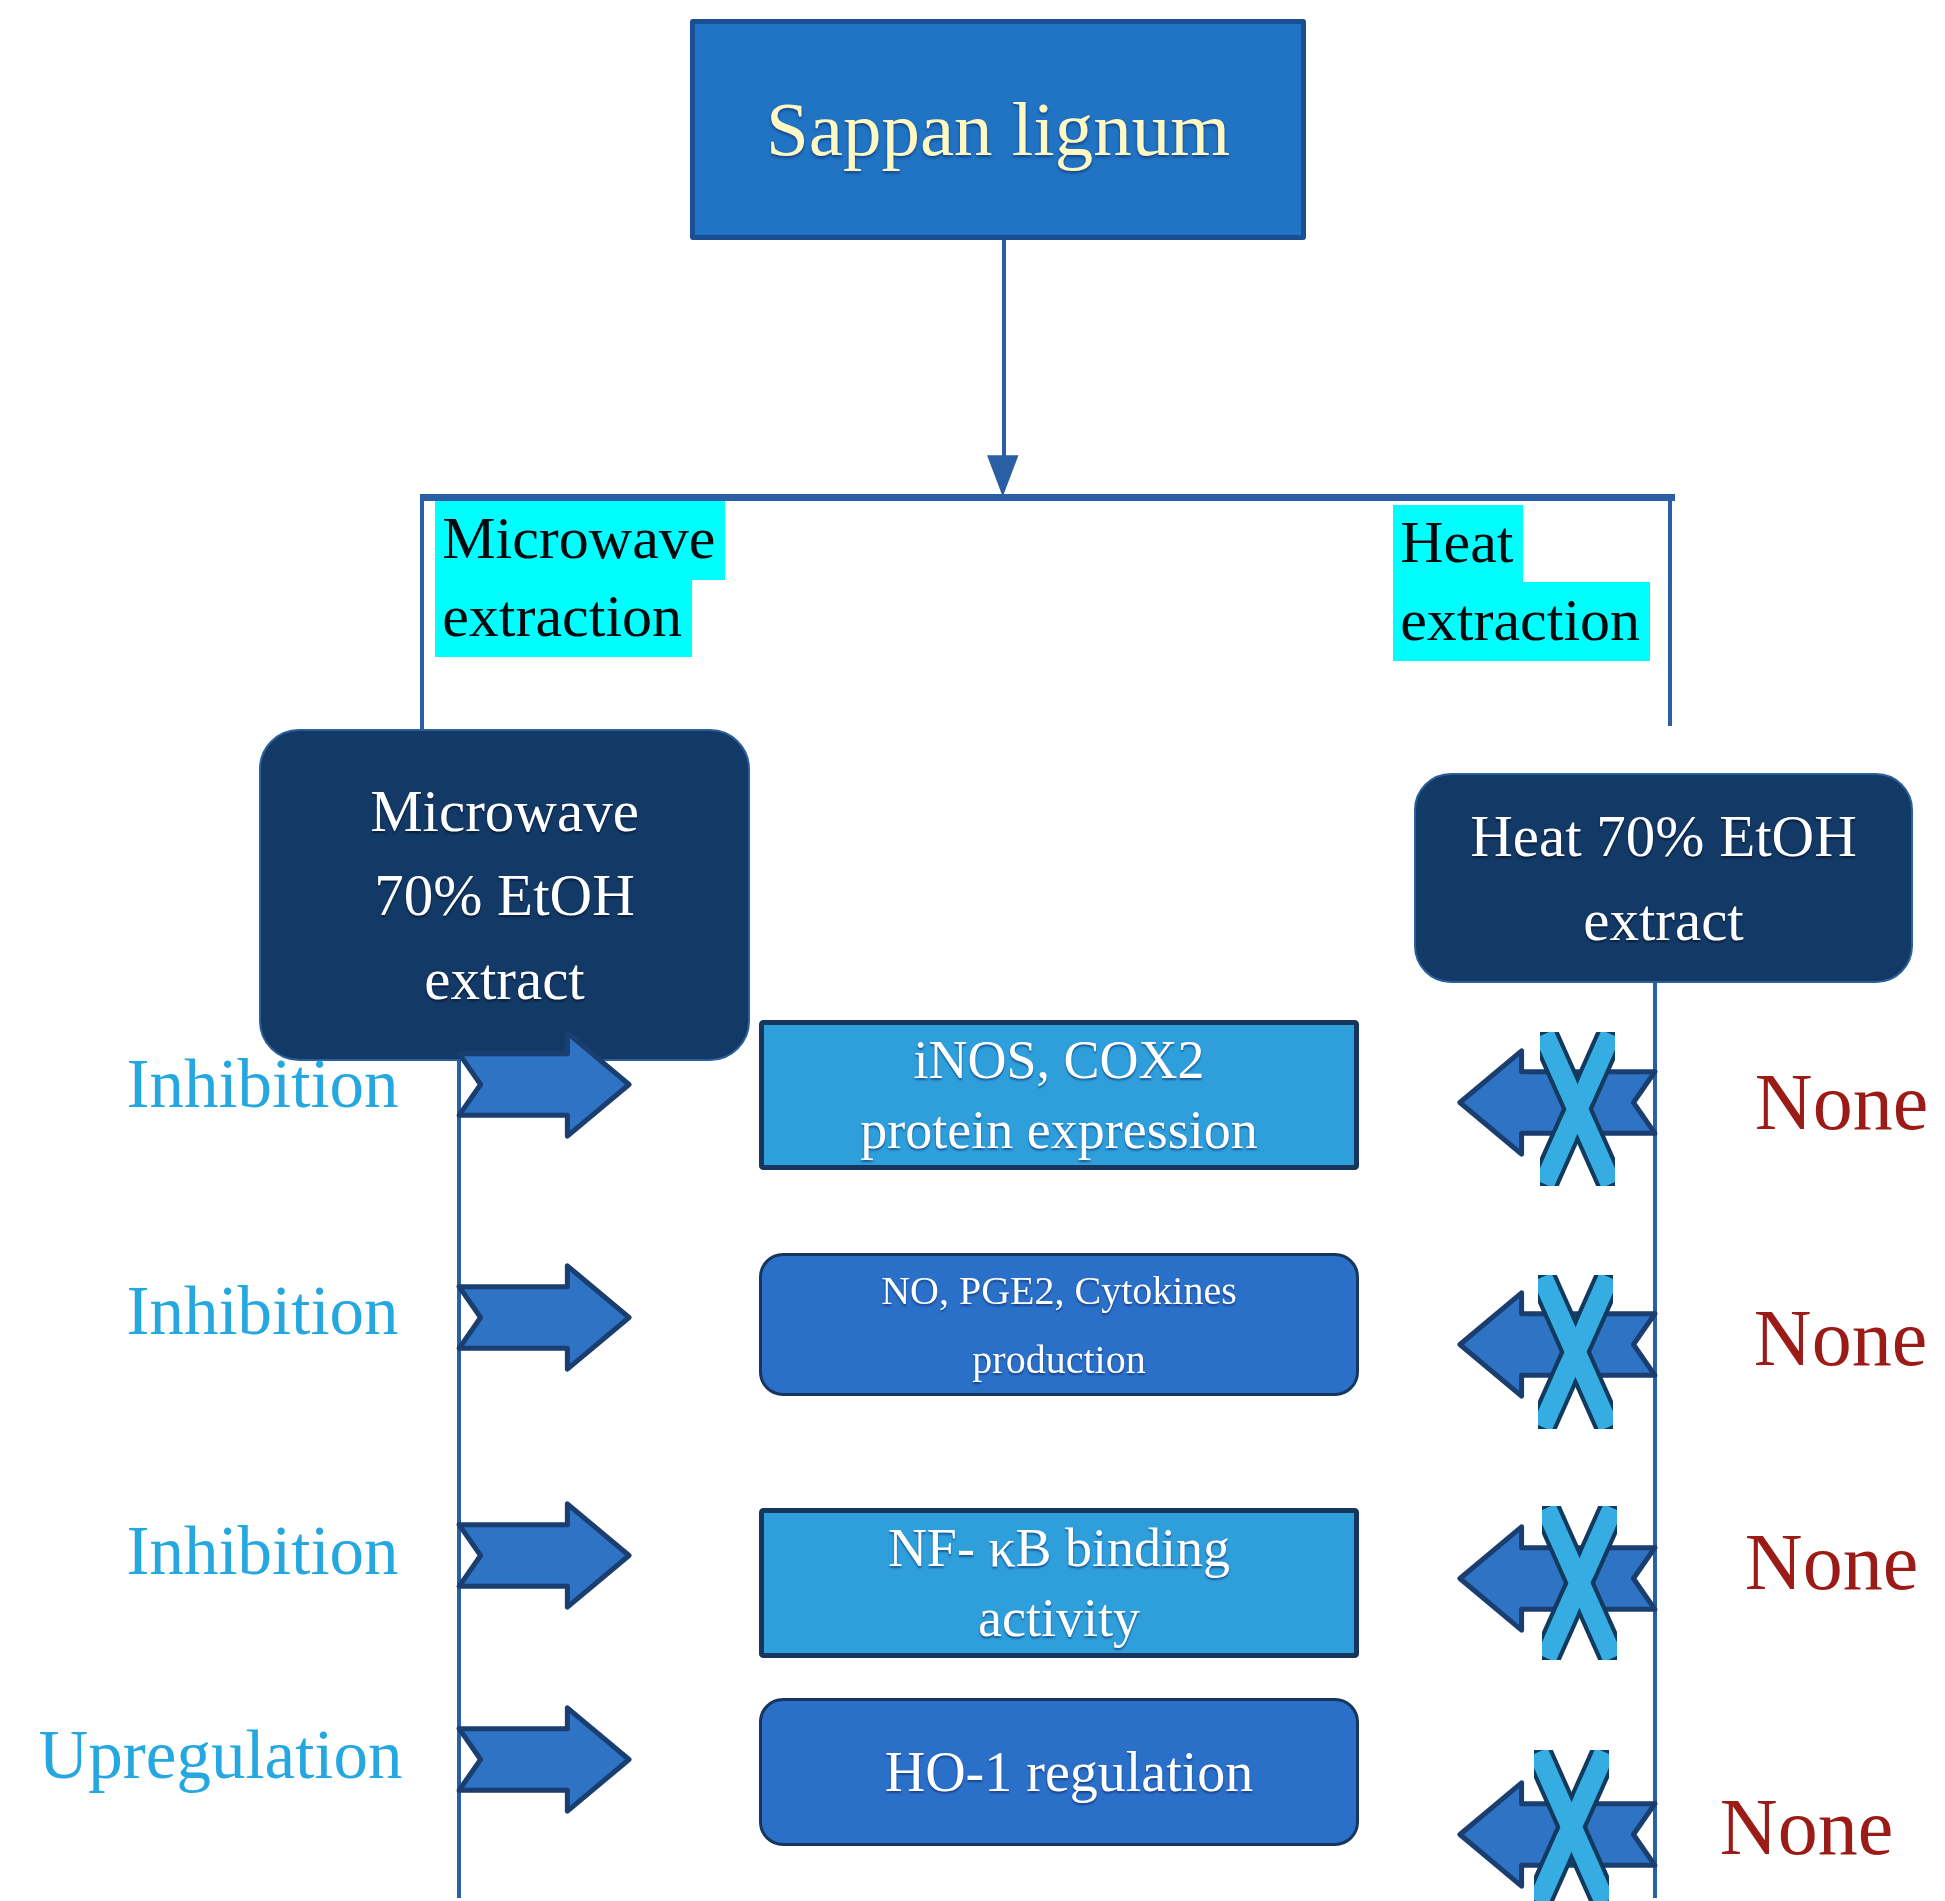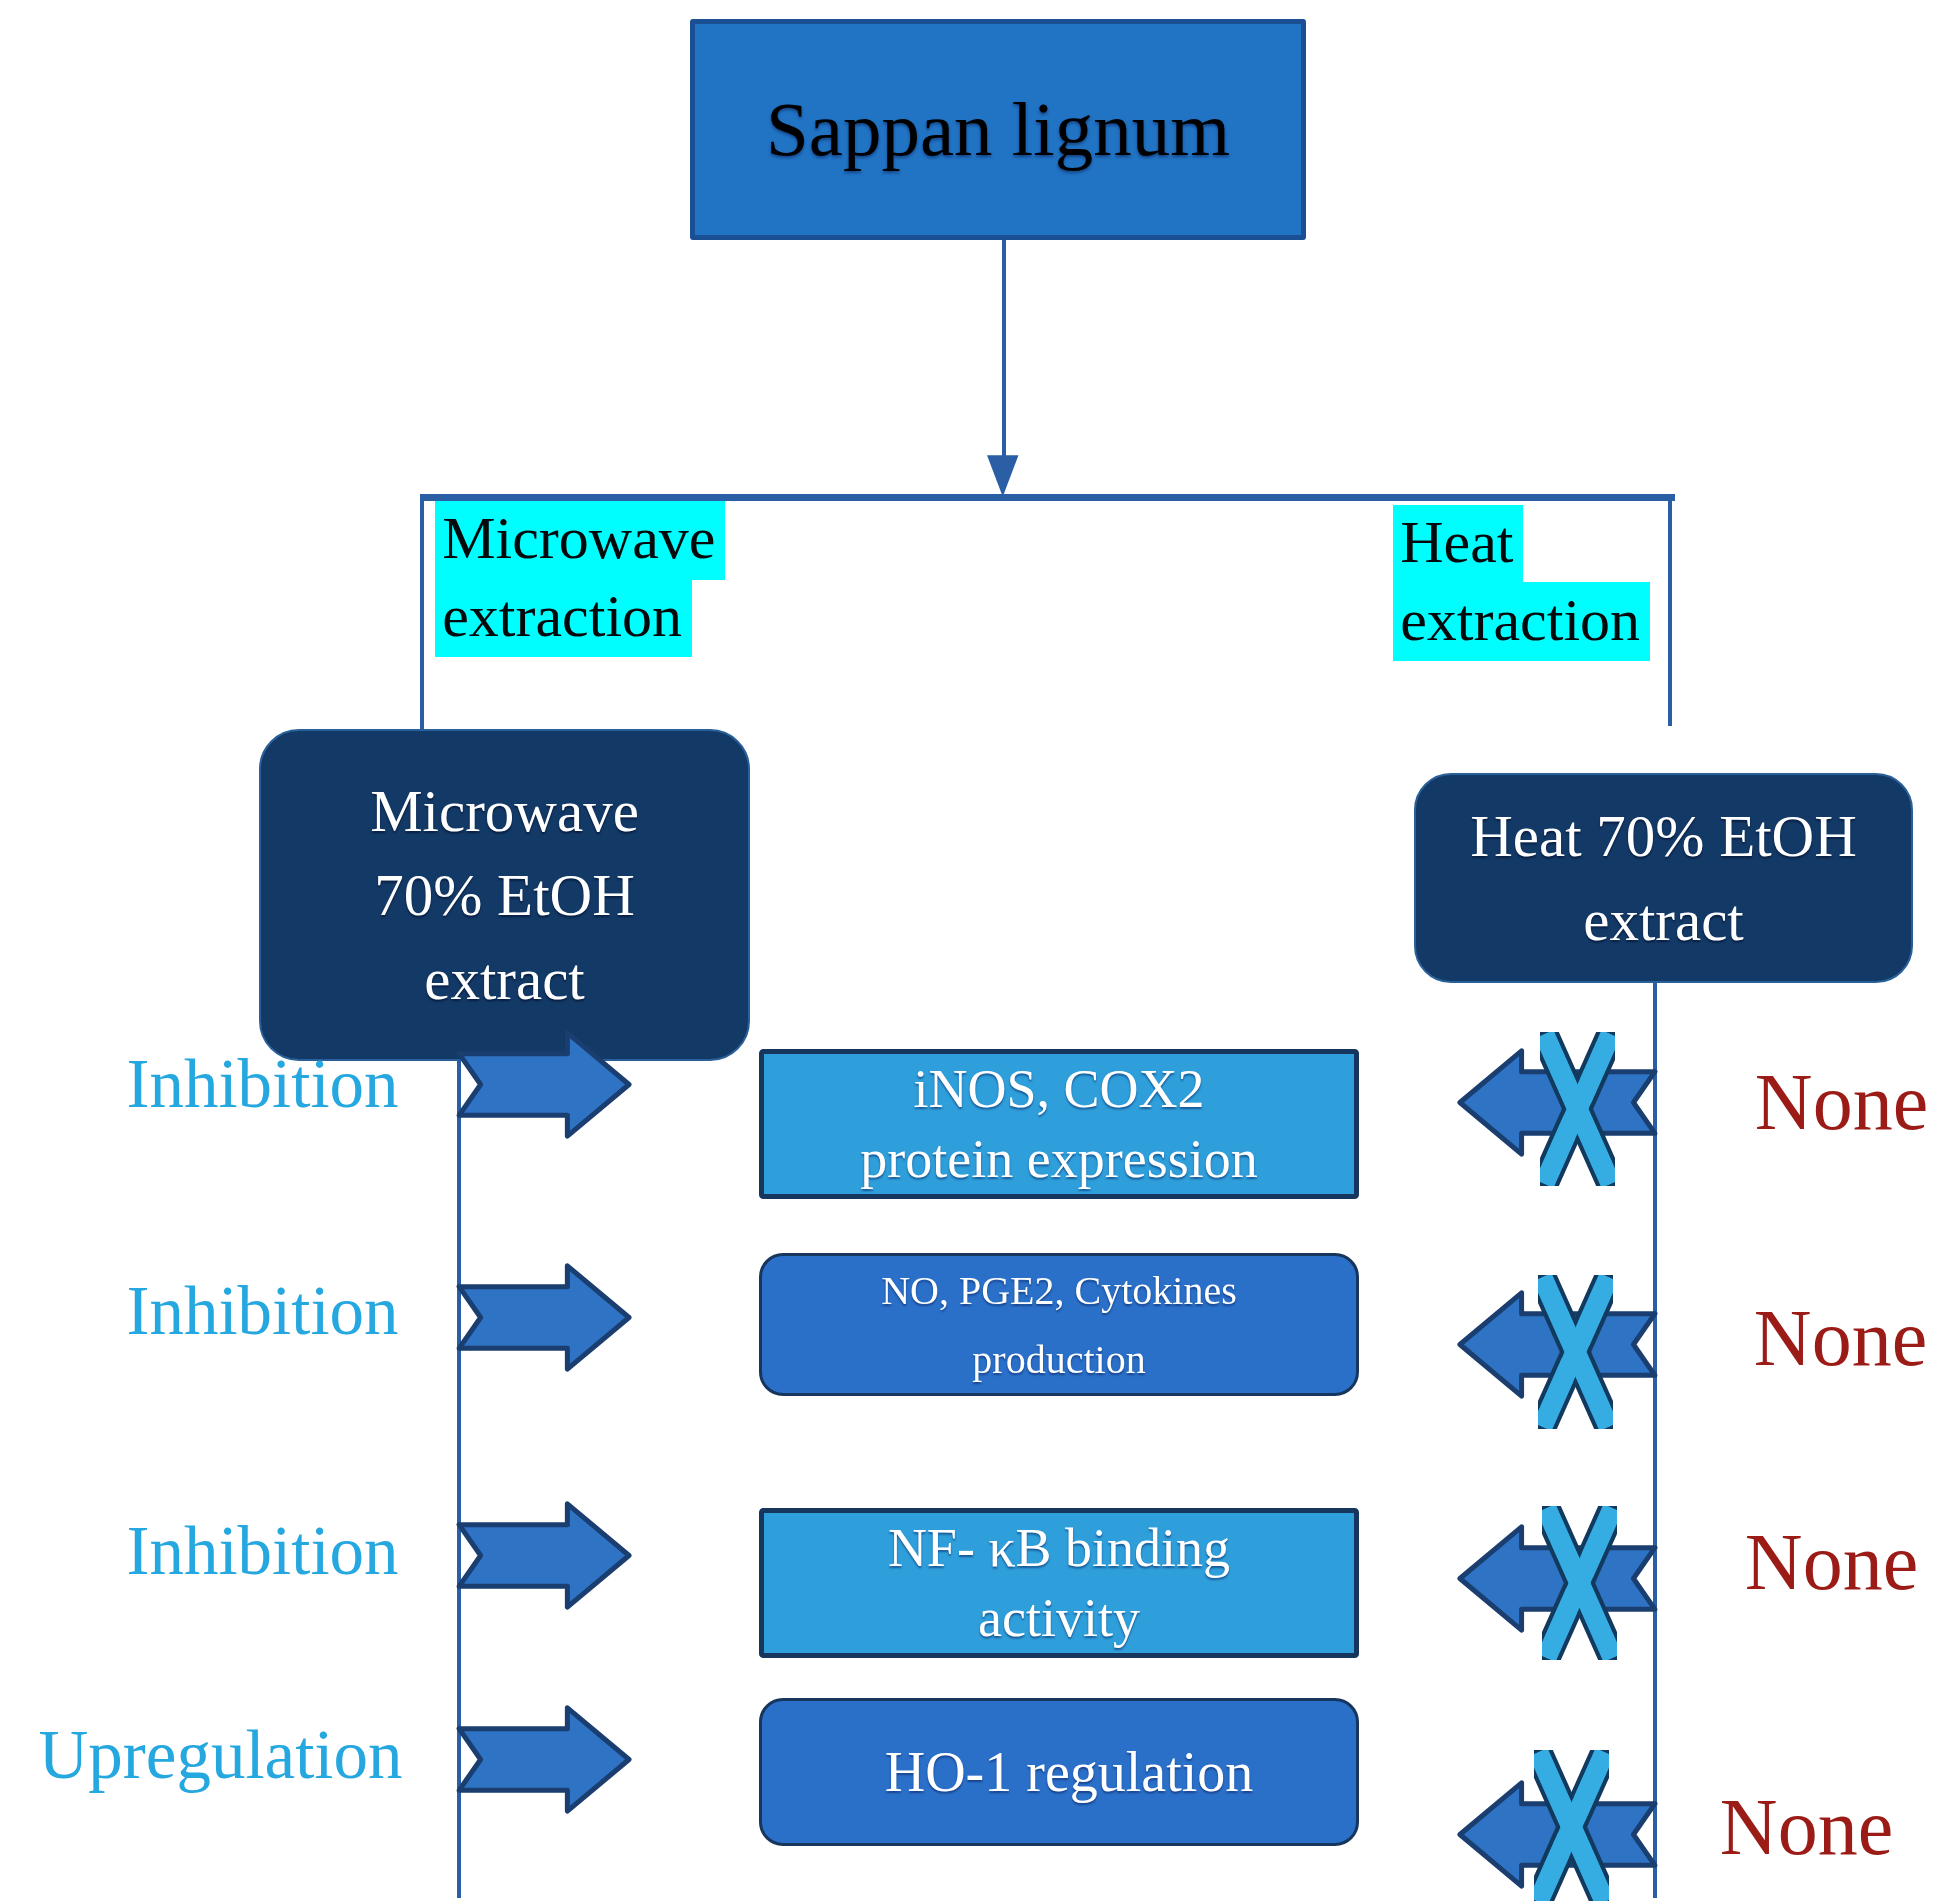--- a/index.html
+++ b/index.html
@@ -27,21 +27,21 @@
   .vline{position:absolute;background:var(--line);}
   .hline{position:absolute;background:var(--line);}
   .arrow-svg{position:absolute;overflow:visible;display:block;}
   .xmark{position:absolute;overflow:hidden;display:block;}
 
   .title-box{
     position:absolute;left:690px;top:18.6px;width:616px;height:221px;
     background:var(--title-fill);border:5px solid var(--title-border);border-radius:2.9px;
     display:flex;align-items:center;justify-content:center;box-sizing:border-box;
   }
-  .title-box .t{color:#000000;font-size:77px;text-shadow:0 2.1px 2.9px rgba(10,30,80,.55);white-space:nowrap;}
+  .title-box .t{color:#fef9c3;font-size:77px;text-shadow:0 2.1px 2.9px rgba(10,30,80,.55);white-space:nowrap;}
 
   .cyan-label{position:absolute;display:flex;flex-direction:column;align-items:flex-start;}
   .cyan-label .hl{
     background:var(--cyan);color:#06090c;font-size:60px;line-height:1.12;
     padding:4.3px 10px 7.2px 7.2px;white-space:nowrap;
   }
   .cyan-label .hl + .hl{margin-top:-1.4px;}
 
   .navy-box{
     position:absolute;background:var(--navy);border:2.9px solid var(--navy-border);
@@ -106,21 +106,21 @@
   </div>
   <div class="navy-box" style="left:1414px;top:725px;width:499px;height:210px;border-radius:37px;margin-top:48px;">
     <span class="t">Heat 70% EtOH</span>
     <span class="t">extract</span>
   </div>
 
   <div class="effect" style="left:105px;top:1036px;width:315px;">Inhibition</div>
   <svg class="arrow-svg" style="left:459px;top:1030px;" width="173" height="109" viewBox="0 0 241 152">
     <polygon points="0,33 151,33 151,4 237,76 151,148 151,119 0,119 30,76" fill="#2F73C5" stroke="#1A3E70" stroke-width="7" stroke-linejoin="round"></polygon>
   </svg>
-  <div class="target-box light tb1" style="top:1020px;height:150px;margin-top:29px;">
+  <div class="target-box light tb1" style="top:1020px;height:150px;">
     <span class="t">iNOS, COX2</span>
     <span class="t">protein expression</span>
   </div>
   <svg class="arrow-svg" style="left:1457px;top:1048px;" width="198" height="109" viewBox="0 0 276 152">
     <polygon points="276,33 90,33 90,4 4,76 90,148 90,119 276,119 246,76" fill="#2F73C5" stroke="#1A3E70" stroke-width="7" stroke-linejoin="round"></polygon>
   </svg>
   <svg class="xmark" style="left:1540px;top:1032px;" width="75" height="154" viewBox="0 0 105 215">
     <g>
       <rect x="35.5" y="-10" width="34" height="235" transform="rotate(24 52.5 107.5)" fill="#35ADE3" stroke="#123A5E" stroke-width="6"></rect>
       <rect x="35.5" y="-10" width="34" height="235" transform="rotate(-24 52.5 107.5)" fill="#35ADE3" stroke="#123A5E" stroke-width="6"></rect>

